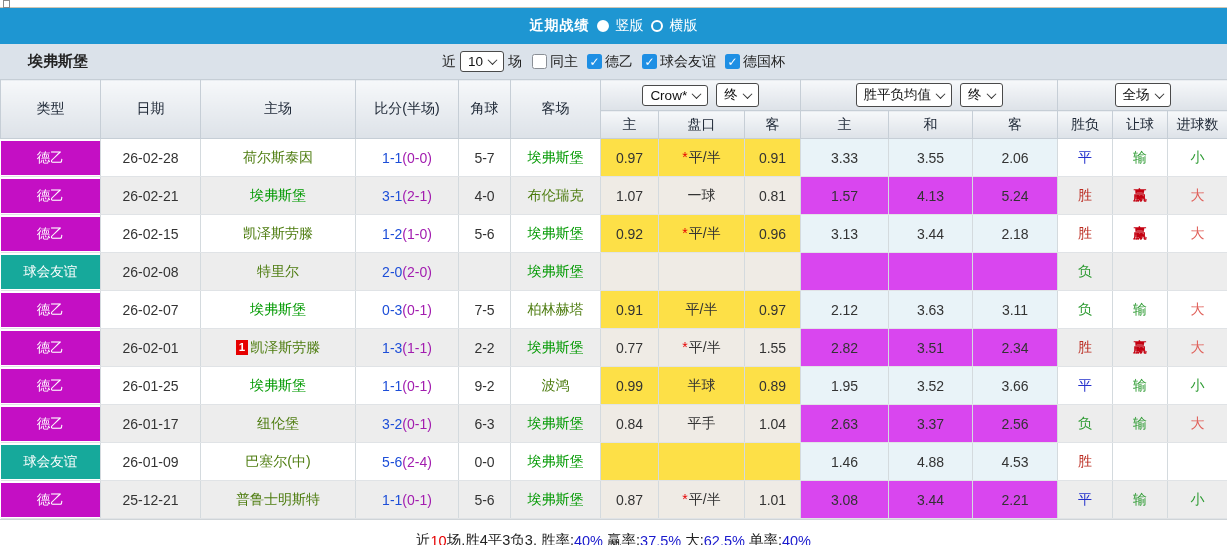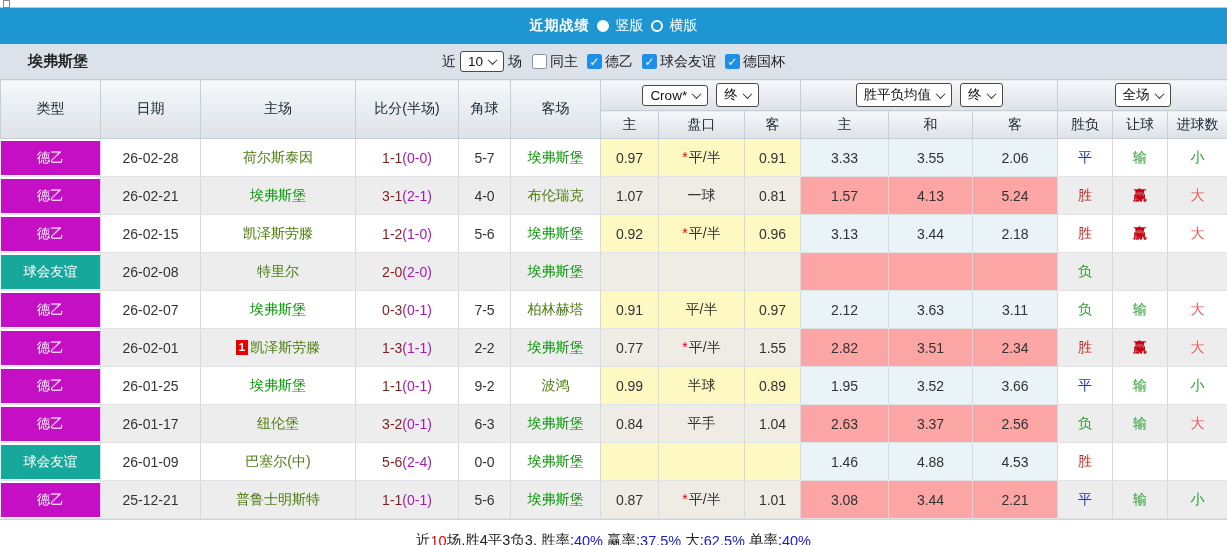--- a/index.html
+++ b/index.html
@@ -43,27 +43,27 @@
   thead td.ddcell{padding:0 0;}
   .ddwrap{display:flex;align-items:center;justify-content:center;gap:8px;}
   tbody td{
     height:37px;border-right:1px solid #d4dade;border-bottom:1px solid #e0e3e6;
     text-align:center;font-size:14px;color:#333;background:#fff;padding:0;
     white-space:nowrap;overflow:hidden;
   }
   tr.alt td{background:#ededed;}
   td.col-type{padding:0;background:#fff !important;}
   .badge{margin:1px 0;height:34px;line-height:34px;color:#fff;font-size:13.5px;text-align:center;}
-  .sc{color:#7f1d1d;}
+  .sc{color:#1d4ed8;}
   .half{color:#a21caf;}
   .star{color:#e60000;margin-right:1px;}
-  td.g1{background:#fef9c3;}
+  td.g1{background:#fde047;}
   tr.alt td.g1{background:#efebe5;}
   td.avg{background:#e9f3f8;}
-  tr.alt td.avg{background:#fca5a5;margin-top:9px;}
+  tr.alt td.avg{background:#d946ef;margin-top:9px;}
   .team-link{cursor:pointer;color:#4d7c0f;}
   .team-link.green{color:#009900;}
   .numbadge{display:inline-block;background:#e60000;color:#fff;font-size:11.5px;font-weight:bold;padding:1px 3px;margin-right:2px;line-height:13px;vertical-align:1px;}
   td.res{font-size:14px;}
   .c-blue{color:#2330cc;}
   .c-green{color:#2e9b33;}
   .c-red1{color:#bb2b20;}
   .c-red2{color:#c40010;font-weight:bold;}
   .c-red3{color:#e0605a;}
 

